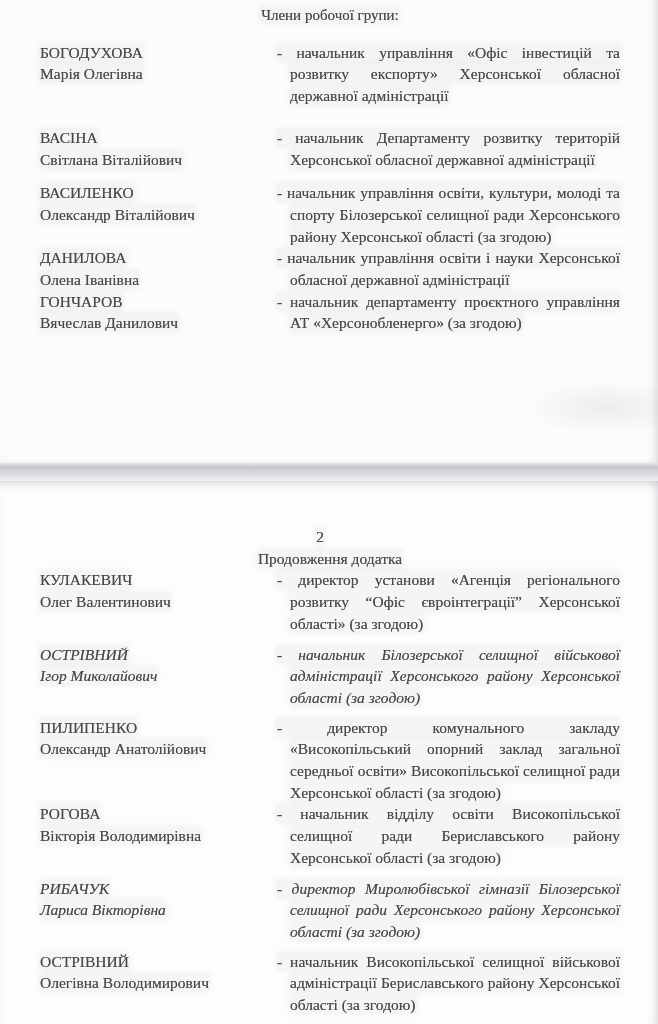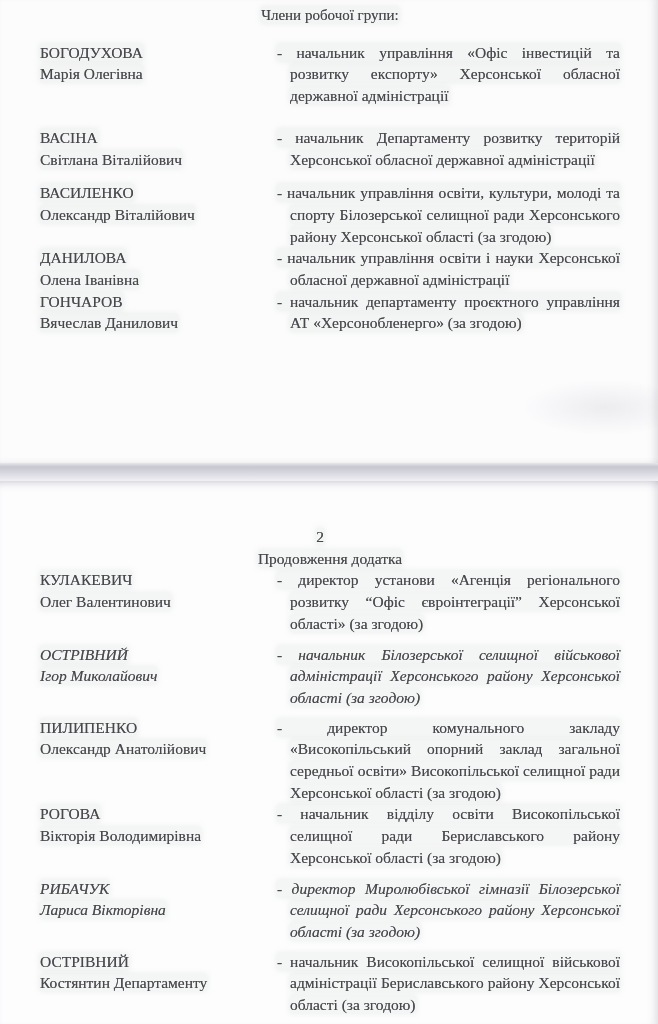--- a/index.html
+++ b/index.html
@@ -171,19 +171,19 @@
       <div class="name-col">
         <span class="name-line"><span class="ink">РИБАЧУК</span></span>
         <span class="name-line"><span class="ink">Лариса Вікторівна</span></span>
       </div>
       <div class="role-col"><span class="ink">- директор Миролюбівської гімназії Білозерської селищної ради Херсонського району Херсонської області (за згодою)</span></div>
     </div>
 
     <div class="entry">
       <div class="name-col">
         <span class="name-line"><span class="ink">ОСТРІВНИЙ</span></span>
-        <span class="name-line"><span class="ink">Костянтин Департаменту</span></span>
+        <span class="name-line"><span class="ink">Олегівна Володимирович</span></span>
       </div>
       <div class="role-col"><span class="ink">- начальник Високопільської селищної військової адміністрації Бериславського району Херсонської області (за згодою)</span></div>
     </div>
   </section>
 
 </div>
 
 </body></html>

